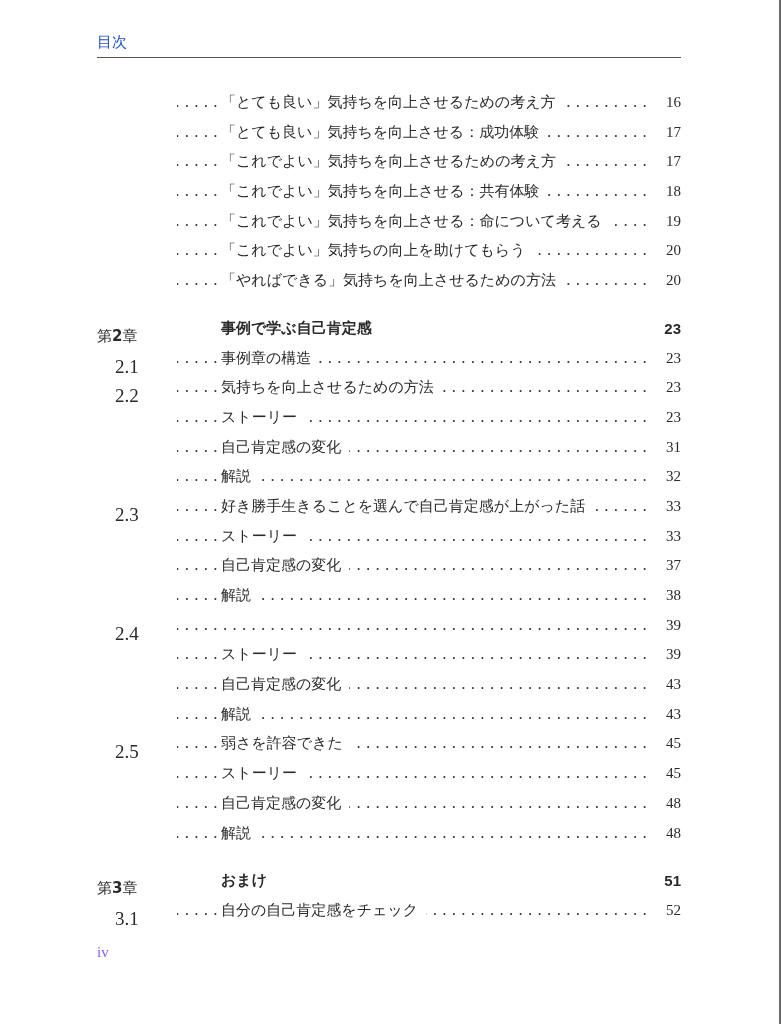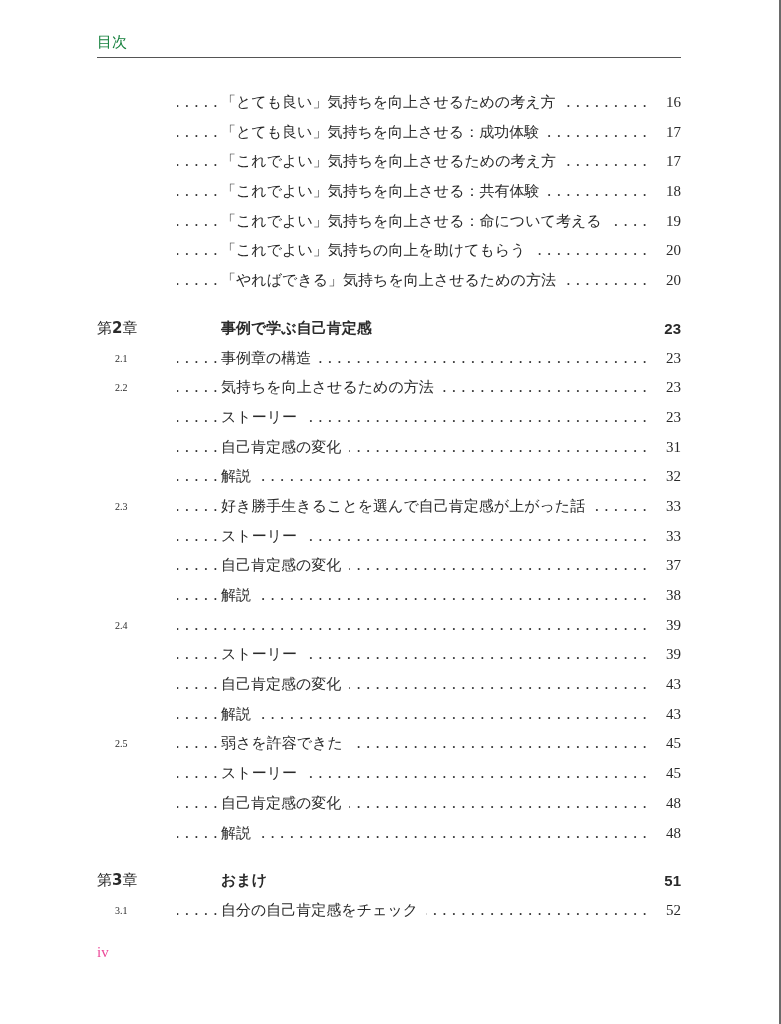--- a/index.html
+++ b/index.html
@@ -5,49 +5,49 @@
   html, body { margin: 0; padding: 0; }
   body {
     width: 781px; height: 1024px; background: #ffffff; position: relative; overflow: hidden;
     font-family: "DejaVu Serif", "Liberation Serif", serif; color: #2a2a2a;
   }
   .right-edge {
     position: absolute; top: 0; right: 0; width: 2px; height: 1024px; background: #6a6a6a;
   }
   .running-head {
     position: absolute; left: 97px; top: 33px; width: 584px;
-    font-family: "DejaVu Sans", "Liberation Sans", sans-serif; font-size: 15px; color: #15803d;
+    font-family: "DejaVu Sans", "Liberation Sans", sans-serif; font-size: 15px; color: #1d4ed8;
   }
   .head-rule {
     position: absolute; left: 97px; top: 57px; width: 584px; height: 1px; background: #555;
   }
   .toc { position: absolute; left: 97px; top: 88px; width: 584px; }
   .row {
     position: relative; height: 29.7px; line-height: 29.7px; font-size: 15px; white-space: nowrap;
   }
-  .row .num { position: absolute; left: 0; width: 60px; }
-  .row.sec .num { left: 18px; font-family: "Liberation Serif", serif; font-size: 10px; }
+  .row .num { position: absolute; left: 0; width: 60px; margin-top: 8px; }
+  .row.sec .num { left: 18px; font-family: "Liberation Serif", serif; font-size: 19px; }
   .row .title { position: absolute; left: 80px; background: #fff; padding-right: 8px; z-index: 2; margin-left: 44px; }
   .row .leader {
     position: absolute; left: 80px; right: 34px; top: 0; z-index: 1; overflow: hidden;
     color: #333; letter-spacing: 0; text-align: right; direction: rtl;
   }
   .row .page {
     position: absolute; right: 0; background: #fff; padding-left: 8px; z-index: 2;
     font-family: "Liberation Serif", serif; font-size: 15px; margin-left: 23px;
   }
   .row.chapter { font-family: "DejaVu Sans", "Liberation Sans", sans-serif; font-weight: normal; }
   .row.chapter .num { left: 0; }
   .row.chapter .num b { font-weight: bold; }
   .row.chapter .page { font-weight: bold; font-family: "Liberation Sans", sans-serif; }
   .row.chapter .title { font-family: "DejaVu Sans", "Liberation Sans", sans-serif; font-weight: bold; }
   .gap { height: 18px; }
   .folio {
     position: absolute; left: 97px; top: 944px; font-size: 15px;
-    font-family: "Liberation Serif", serif; color: #ec4899;
+    font-family: "Liberation Serif", serif; color: #8b5cf6;
   }
 </style>
 </head>
 <body>
 
 <div class="right-edge"></div>
 
 <div class="running-head">目次</div>
 <div class="head-rule"></div>
 

